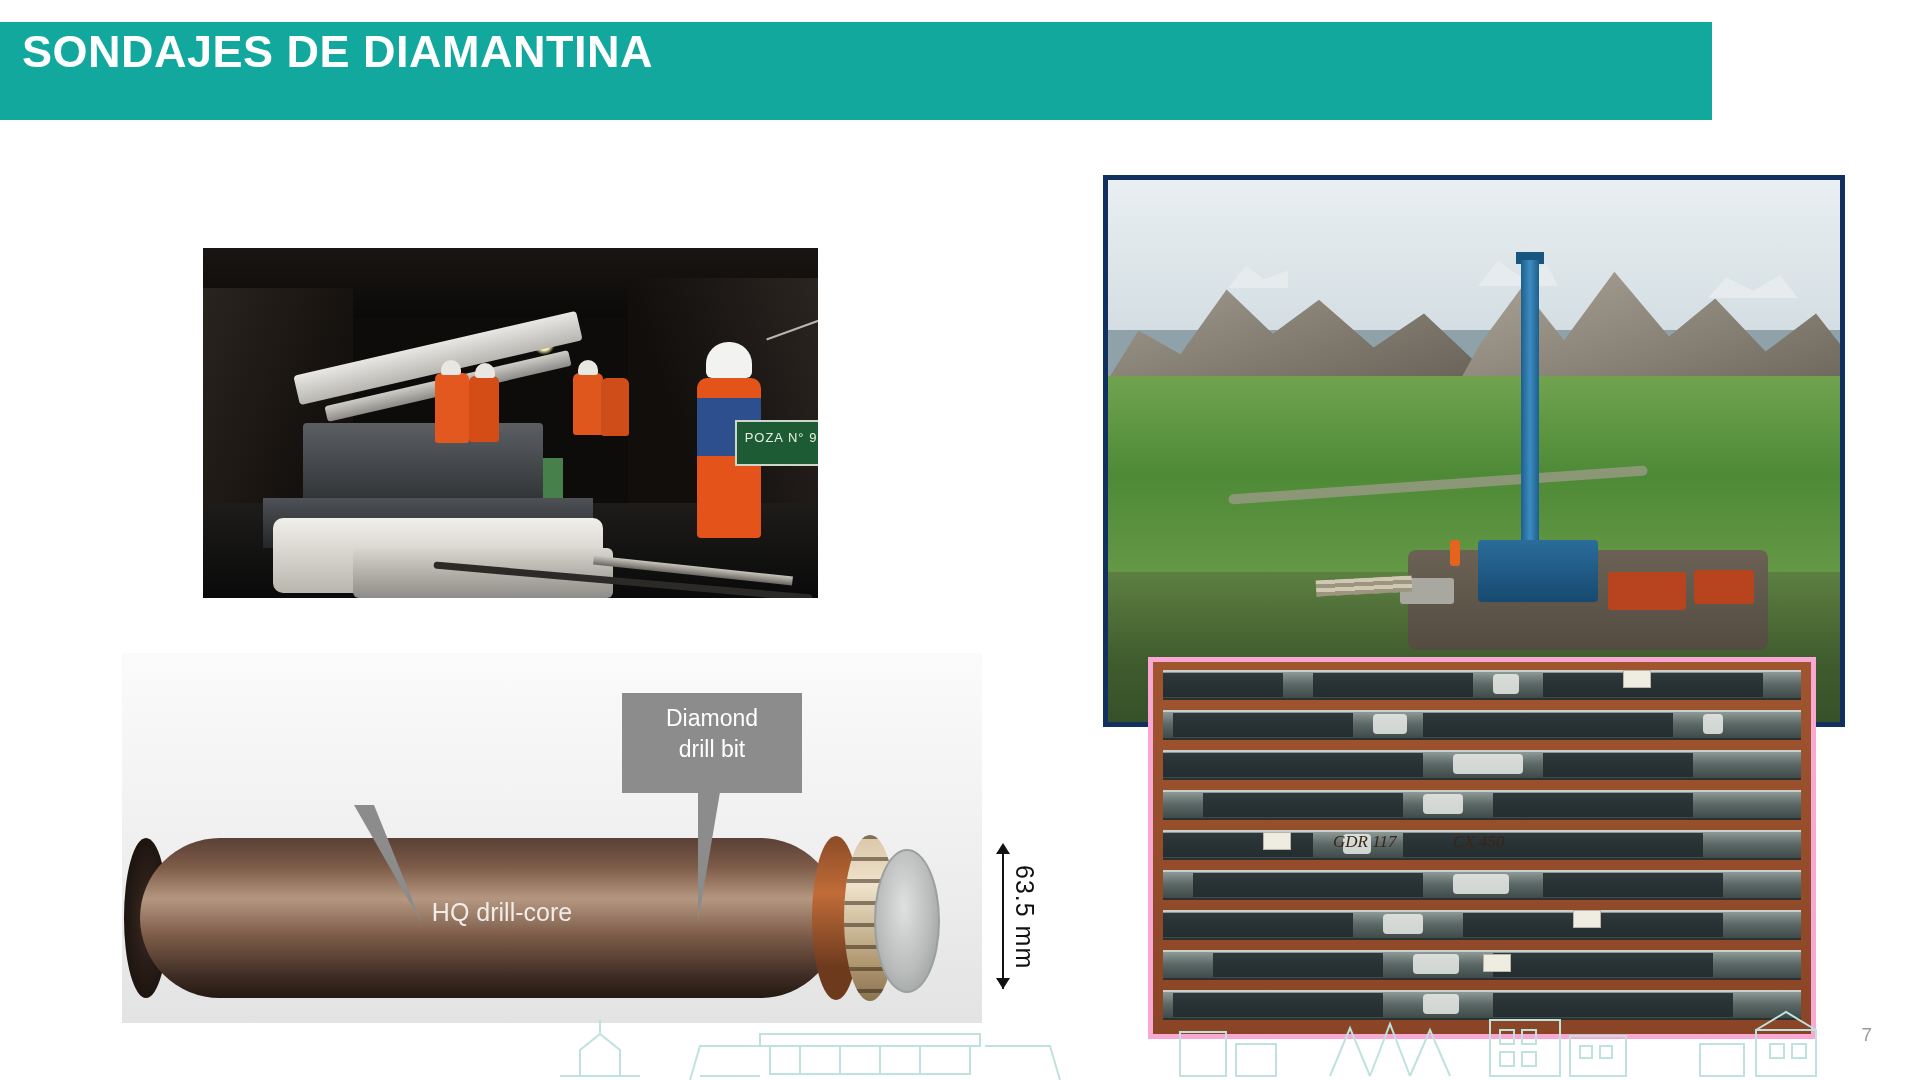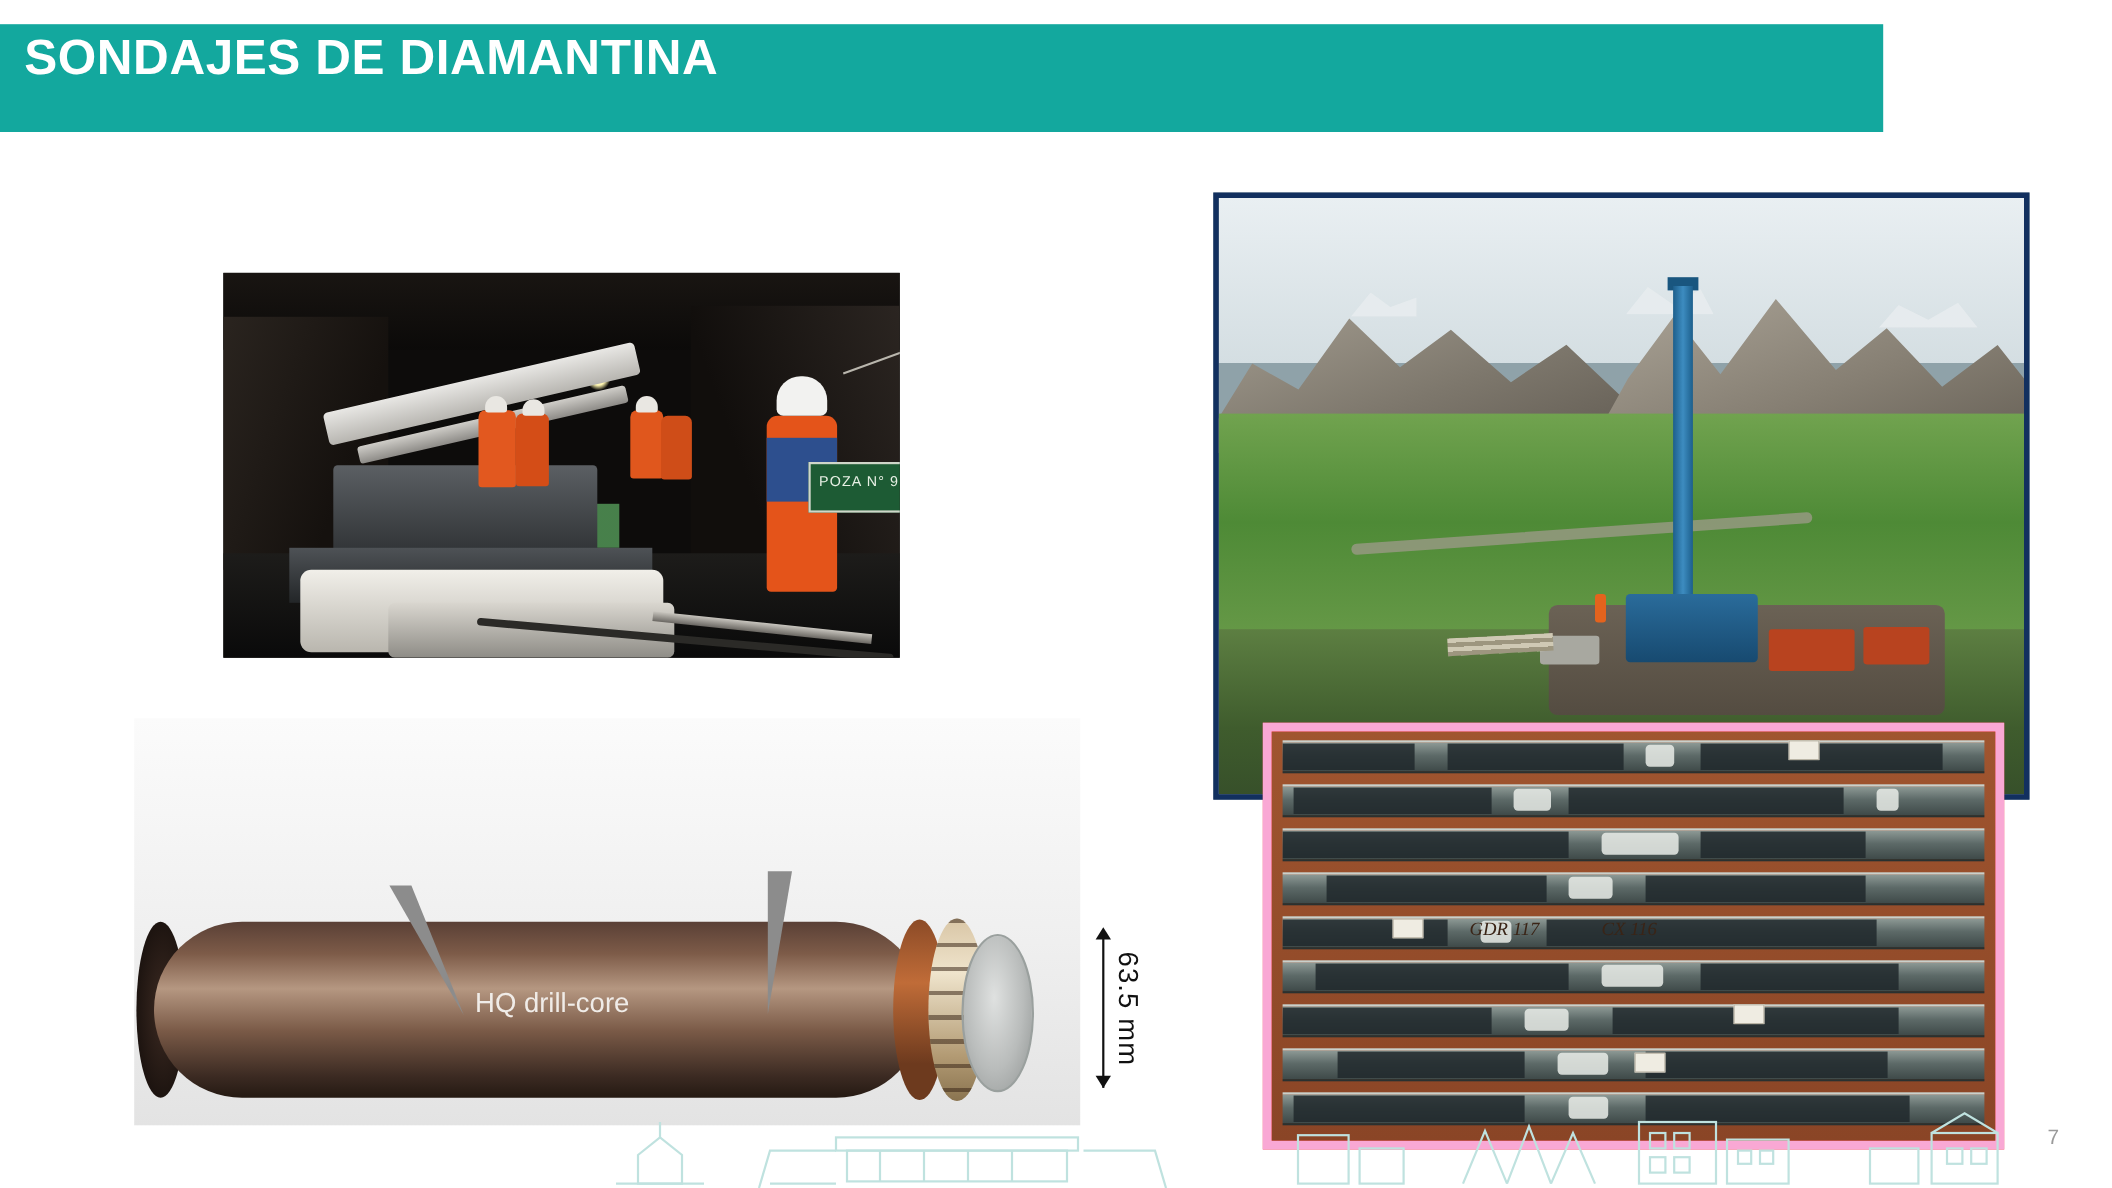--- a/index.html
+++ b/index.html
@@ -223,22 +223,22 @@
     background: repeating-linear-gradient(180deg,#cfc9b4 0 4px,#9d967f 4px 8px);
     transform: rotate(-3deg);
   }
 
   
   #photo-corebox {
     left: 1148px;
     top: 657px;
     width: 658px;
     height: 372px;
-    background: #ef4444;
-    border: 8px solid #f9a8d4;
+    background: #ec4899;
+    border: 5px solid #f9a8d4;
   }
   .cb-frame {
     position: absolute; inset: 0;
     background: linear-gradient(180deg,#a0552f 0%, #8a4526 100%);
   }
   .cb-row {
     position: absolute; left: 10px; width: 638px; height: 26px;
     background: linear-gradient(180deg,#8e9a96 0%, #5d6a68 45%, #3f4a49 100%);
     border-top: 2px solid #c9d0cb;
     border-bottom: 2px solid #2a3130;
@@ -498,37 +498,41 @@
     <div class="vein" style="left:260px;width:36px;"></div>
     <div class="dark" style="left:330px;width:240px;"></div>
   </div>
 
   <div class="cb-tag" style="left:110px;top:170px;"></div>
   <div class="cb-tag" style="left:330px;top:292px;"></div>
   <div class="cb-tag" style="left:420px;top:248px;"></div>
   <div class="cb-tag" style="left:470px;top:8px;"></div>
 
   <div class="cb-writing" style="left:180px;top:170px;">GDR 117</div>
-  <div class="cb-writing" style="left:300px;top:170px;">CX 116</div>
+  <div class="cb-writing" style="left:300px;top:170px;">CX 450</div>
 </div>
 
 <div id="diagram-core">
 
   <div class="core-cap-left"></div>
   <div class="core-body"></div>
   <div class="core-collar"></div>
   <div class="core-bit"></div>
   <div class="core-bit-teeth"></div>
   <div class="core-face"></div>
 
   <div class="core-label">HQ drill-core</div>
 
   <div class="callout-tail" id="tail-stem"></div>
   <div class="callout-tail" id="tail-bit"></div>
 
+  <div class="callout" id="callout-bit">
+    <div>Diamond</div>
+    <div>drill bit</div>
+  </div>
 
   <div class="dim-arrow top"></div>
   <div class="dim-line"></div>
   <div class="dim-arrow bot"></div>
   <div class="dim-text">63.5 mm</div>
 </div>
 
 <svg class="skyline" viewBox="0 0 1920 70" preserveAspectRatio="none">
   <g fill="none" stroke="#bfe2df" stroke-width="2">
     <rect x="760" y="24" width="220" height="12"></rect>

